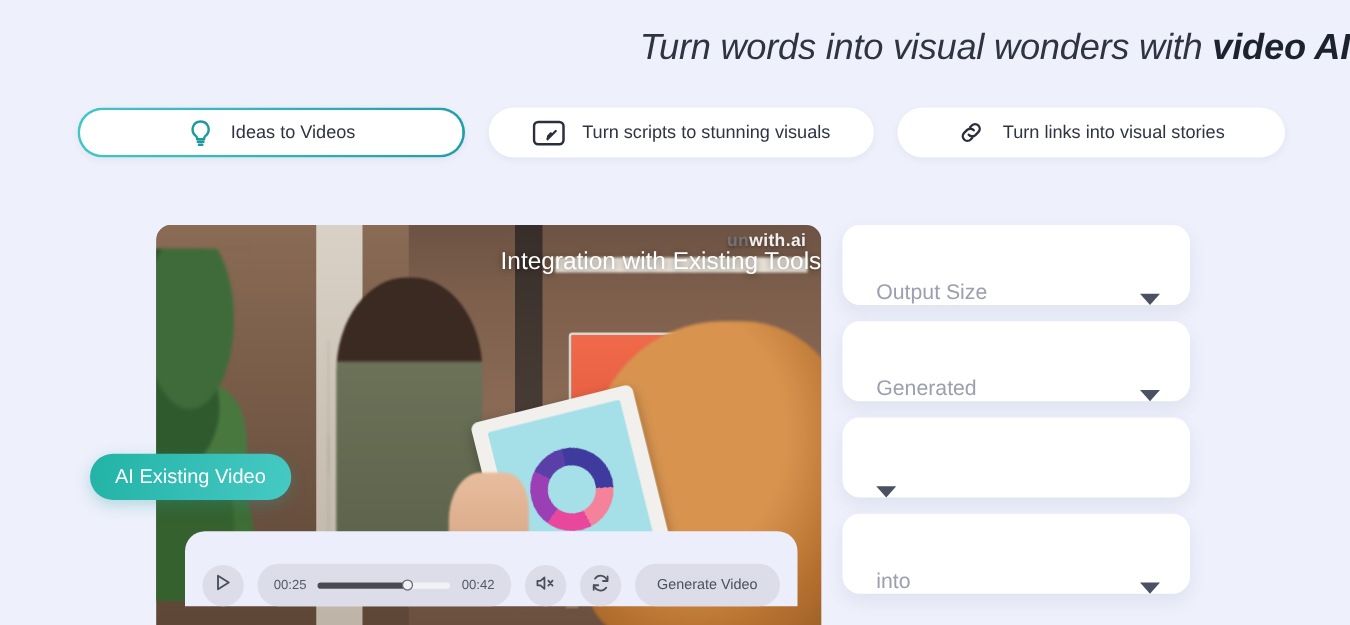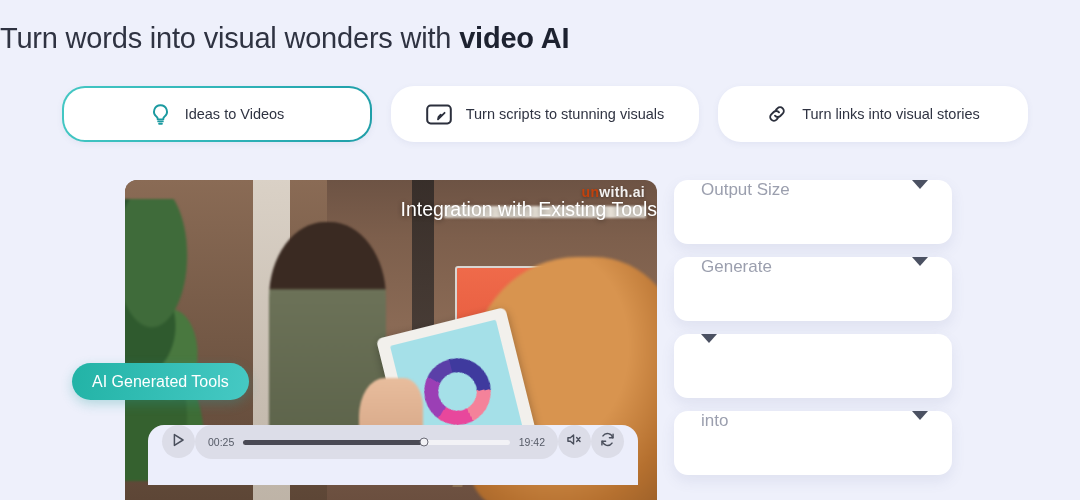--- a/index.html
+++ b/index.html
@@ -7,30 +7,31 @@
     width: 1080px; height: 500px;
     background: #eef0fb;
     font-family: "Liberation Sans", sans-serif;
     overflow: hidden;
   }
   .page { position: relative; width: 1080px; height: 500px; }
 
   
   .headline {
     position: absolute; top: 22px; left: 0; width: 1080px;
-    text-align: left;
+    text-align: right;
     font-size: 29px; color: #2f3342; letter-spacing: -0.2px;
     white-space: nowrap;
+    font-style: italic;
   }
   .headline .strong { font-weight: bold; color: #1d2230; }
 
   
   .tabs { position: absolute; top: 86px; left: 62px; display: flex; gap: 19px; }
   .tab {
-    height: 56px; border-radius: 23px; background: #ffffff;
+    height: 40px; border-radius: 23px; background: #ffffff;
     display: flex; align-items: center; justify-content: center;
     gap: 14px; padding: 0 26px;
     font-size: 14.5px; color: #2f3342; white-space: nowrap;
     box-shadow: 0 2px 6px rgba(90,100,150,.08);
   }
   .tab.active {
     padding: 0 24px;
     border: 2.5px solid transparent;
     background:
       linear-gradient(#ffffff,#ffffff) padding-box,
@@ -134,39 +135,39 @@
     position: absolute; left: 0; right: 0; top: 18px;
     text-align: right; color: #ffffff; font-size: 19.5px;
     text-shadow: 0 1px 5px rgba(0,0,0,.45);
   }
   .watermark {
     position: absolute; right: 12px; top: 4px;
     font-size: 14px; font-weight: bold; letter-spacing: .3px;
     color: rgba(255,255,255,.92);
     text-shadow: 0 1px 3px rgba(0,0,0,.35);
   }
-  .watermark .wm-un { color: #c2410c; }
+  .watermark .wm-un { color: #737373; }
 
   
   .ai-badge {
     position: absolute; left: 72px; top: 363px;
     height: 37px; padding: 0 20px; border-radius: 19px;
     background: linear-gradient(100deg,#22b3a6 0%,#46c9c4 100%);
     color: #ffffff; font-size: 16px;
     display: flex; align-items: center;
     box-shadow: 0 4px 12px rgba(40,160,160,.30);
     z-index: 4;
   }
 
   
   .player-bar {
     position: absolute; left: 148px; top: 425px;
     width: 490px; height: 60px;
     background: #eceefb; border-radius: 16px 16px 0 0;
-    display: flex; align-items: flex-start; 
+    display: flex; align-items: flex-end; gap: 11px;
     padding: 0 14px; z-index: 5;
   }
   .circle-btn {
     width: 33px; height: 33px; border-radius: 50%;
     background: #dcdde8; display: flex; align-items: center; justify-content: center;
     flex: 0 0 auto;
   }
   .progress-wrap {
     flex: 1 1 auto; height: 34px; border-radius: 17px; background: #dcdde8;
     display: flex; align-items: center; gap: 9px; padding: 0 13px;
@@ -183,21 +184,21 @@
     display: flex; align-items: center; justify-content: center;
     padding: 0 18px; font-size: 11.5px; color: #4a4f5c; white-space: nowrap;
     flex: 0 0 auto;
   }
 
   
   .panel { position: absolute; left: 674px; top: 180px; width: 278px; }
   .select {
     height: 64px; margin-bottom: 13px;
     background: #ffffff; border-radius: 14px;
-    display: flex; align-items: flex-start; justify-content: space-between;
+    display: flex; align-items: flex-end; justify-content: space-between;
     padding: 0 24px 0 27px;
     box-shadow: 0 6px 14px rgba(90,100,150,.10);
   }
   .select-label { font-size: 17px; color: #9b9fae; }
   .caret {
     width: 0; height: 0; border-left: 8px solid transparent;
     border-right: 8px solid transparent; border-top: 9px solid #4b5162;
   }
 </style>
 </head>
@@ -265,71 +266,74 @@
     </div>
 
     <div class="video-caption">Integration with Existing Tools</div>
 
     <div class="watermark">
       <span class="wm-un">un</span><span>with.ai</span>
     </div>
   </div>
 
   <div class="ai-badge">
-    <span>AI Generated Tools</span>
+    <span>AI Existing Video</span>
   </div>
 
   <div class="player-bar">
 
     <div class="circle-btn">
       <span>
         <svg width="13" height="14" viewBox="0 0 13 14" fill="none">
           <path d="M2.4 1.6 11 7 2.4 12.4z" stroke="#4a4f5c" stroke-width="1.5" stroke-linejoin="round"></path>
         </svg>
       </span>
     </div>
 
     <div class="progress-wrap">
       <span class="time">00:25</span>
       <div class="bar">
         <div class="bar-fill" style="width: 68%;"></div>
         <div class="bar-knob" style="left: 68%;"></div>
       </div>
-      <span class="time">19:42</span>
+      <span class="time">00:42</span>
     </div>
 
     <div class="circle-btn">
       <span>
         <svg width="17" height="15" viewBox="0 0 18 16" fill="none">
           <path d="M2 6.1h2.6L8 3.1v9.8L4.6 9.9H2z" stroke="#4a4f5c" stroke-width="1.5" stroke-linejoin="round"></path>
           <path d="M11.3 5.9l3.6 4.2M14.9 5.9l-3.6 4.2" stroke="#4a4f5c" stroke-width="1.5" stroke-linecap="round"></path>
         </svg>
       </span>
     </div>
 
     <div class="circle-btn">
       <span>
         <svg width="17" height="17" viewBox="0 0 18 18" fill="none">
           <path d="M14.6 7.2A5.8 5.8 0 0 0 4.2 5.2M3.4 10.8a5.8 5.8 0 0 0 10.4 2" stroke="#4a4f5c" stroke-width="1.5" stroke-linecap="round"></path>
           <path d="M14.9 3.3v3.9h-3.9M3.1 14.7v-3.9H7" stroke="#4a4f5c" stroke-width="1.5" stroke-linecap="round" stroke-linejoin="round"></path>
         </svg>
       </span>
     </div>
 
+    <div class="gen-btn">
+      <span>Generate Video</span>
+    </div>
   </div>
 
   <div class="panel">
 
     <div class="select">
       <span class="select-label">Output Size</span>
       <span class="caret"></span>
     </div>
 
     <div class="select">
-      <span class="select-label">Generate</span>
+      <span class="select-label">Generated</span>
       <span class="caret"></span>
     </div>
 
     <div class="select">
       <span class="caret"></span>
     </div>
 
     <div class="select">
       <span class="select-label">into</span>
       <span class="caret"></span>

